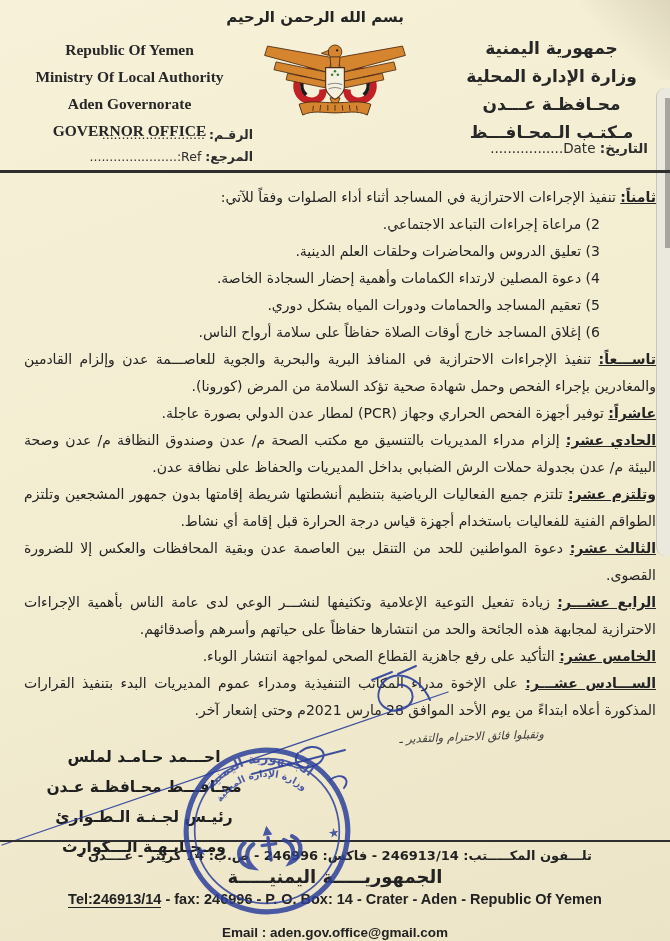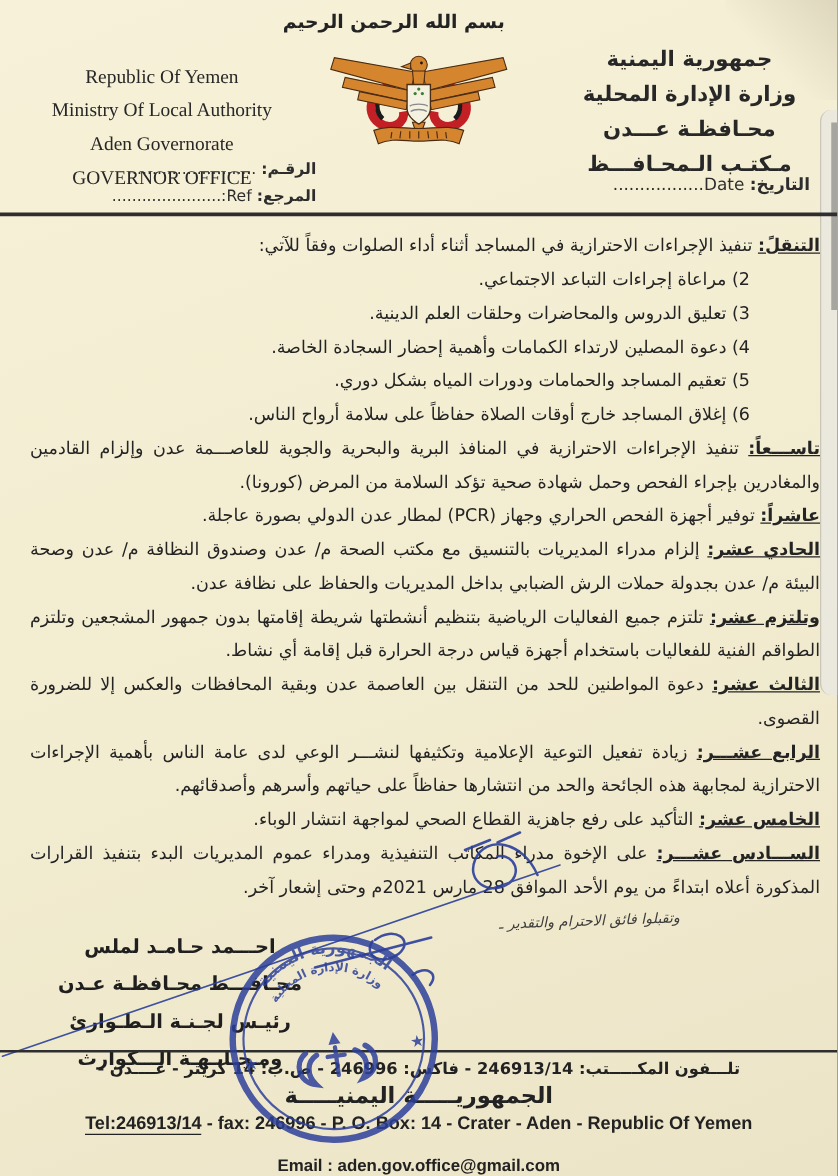--- a/index.html
+++ b/index.html
@@ -12,21 +12,21 @@
   .edge-white{position:absolute;right:0;top:88px;width:13px;height:468px;
     background:#ebe9dd;border-left:1px solid #c9c6b8;border-radius:9px 0 0 9px;}
   .edge-grey{position:absolute;right:0;top:98px;width:5px;height:150px;background:#a6a5a0;}
   .corner-shade{position:absolute;right:0;top:0;width:90px;height:80px;
     background:linear-gradient(225deg,#ddd6bd 0%,rgba(221,214,189,0) 60%);}
 
   .basmala{position:absolute;top:8px;left:0;right:60px;text-align:center;
     font-weight:bold;font-size:15px;direction:rtl;padding-left:20px;}
 
   .hdr-en{position:absolute;top:36px;left:22px;width:215px;text-align:center;
-    font-family:"Liberation Serif",serif;font-weight:normal;font-size:15.5px;line-height:27px;color:#272727;margin-top:12px;}
+    font-family:"Liberation Serif",serif;font-weight:bold;font-size:15.5px;line-height:27px;color:#272727;}
   .hdr-ar{position:absolute;top:34px;right:16px;width:205px;text-align:center;direction:rtl;
     font-weight:bold;font-size:17px;line-height:28px;color:#272727;}
   .emblem{position:absolute;top:28px;left:256px;width:158px;height:108px;}
 
   .meta-left{position:absolute;top:124px;left:28px;width:225px;direction:rtl;font-size:12.5px;line-height:22px;color:#2d2d2d;}
   .meta-left .lbl{font-weight:bold;}
   .meta-right{position:absolute;top:140px;right:22px;width:230px;direction:rtl;font-size:13.5px;color:#2d2d2d;}
   .meta-right .lbl{font-weight:bold;}
 
   .rule-top{position:absolute;top:170px;left:0;right:0;height:2.5px;background:#2e2e2e;}
@@ -138,21 +138,21 @@
 
   <div class="meta-right">
     <span class="lbl">التاريخ:</span>
     <span>Date.................</span>
   </div>
 
   <div class="rule-top"></div>
 
   <div class="body">
     <div>
-        <div class="section"><span class="sec-label">التنقلً:</span> تنفيذ الإجراءات الاحترازية في المساجد أثناء أداء الصلوات وفقاً للآتي:</div>
+        <div class="section"><span class="sec-label">ثامناً:</span> تنفيذ الإجراءات الاحترازية في المساجد أثناء أداء الصلوات وفقاً للآتي:</div>
         <div class="sub-item">2) مراعاة إجراءات التباعد الاجتماعي.</div>
         <div class="sub-item">3) تعليق الدروس والمحاضرات وحلقات العلم الدينية.</div>
         <div class="sub-item">4) دعوة المصلين لارتداء الكمامات وأهمية إحضار السجادة الخاصة.</div>
         <div class="sub-item">5) تعقيم المساجد والحمامات ودورات المياه بشكل دوري.</div>
         <div class="sub-item">6) إغلاق المساجد خارج أوقات الصلاة حفاظاً على سلامة أرواح الناس.</div>
         <div class="section"><span class="sec-label">تاســـعاً:</span> تنفيذ الإجراءات الاحترازية في المنافذ البرية والبحرية والجوية للعاصـــمة عدن وإلزام القادمين والمغادرين بإجراء الفحص وحمل شهادة صحية تؤكد السلامة من المرض (كورونا).</div>
         <div class="section"><span class="sec-label">عاشراً:</span> توفير أجهزة الفحص الحراري وجهاز (PCR) لمطار عدن الدولي بصورة عاجلة.</div>
         <div class="section"><span class="sec-label">الحادي عشر:</span> إلزام مدراء المديريات بالتنسيق مع مكتب الصحة م/ عدن وصندوق النظافة م/ عدن وصحة البيئة م/ عدن بجدولة حملات الرش الضبابي بداخل المديريات والحفاظ على نظافة عدن.</div>
         <div class="section"><span class="sec-label">وتلتزم عشر:</span> تلتزم جميع الفعاليات الرياضية بتنظيم أنشطتها شريطة إقامتها بدون جمهور المشجعين وتلتزم الطواقم الفنية للفعاليات باستخدام أجهزة قياس درجة الحرارة قبل إقامة أي نشاط.</div>
         <div class="section"><span class="sec-label">الثالث عشر:</span> دعوة المواطنين للحد من التنقل بين العاصمة عدن وبقية المحافظات والعكس إلا للضرورة القصوى.</div>

